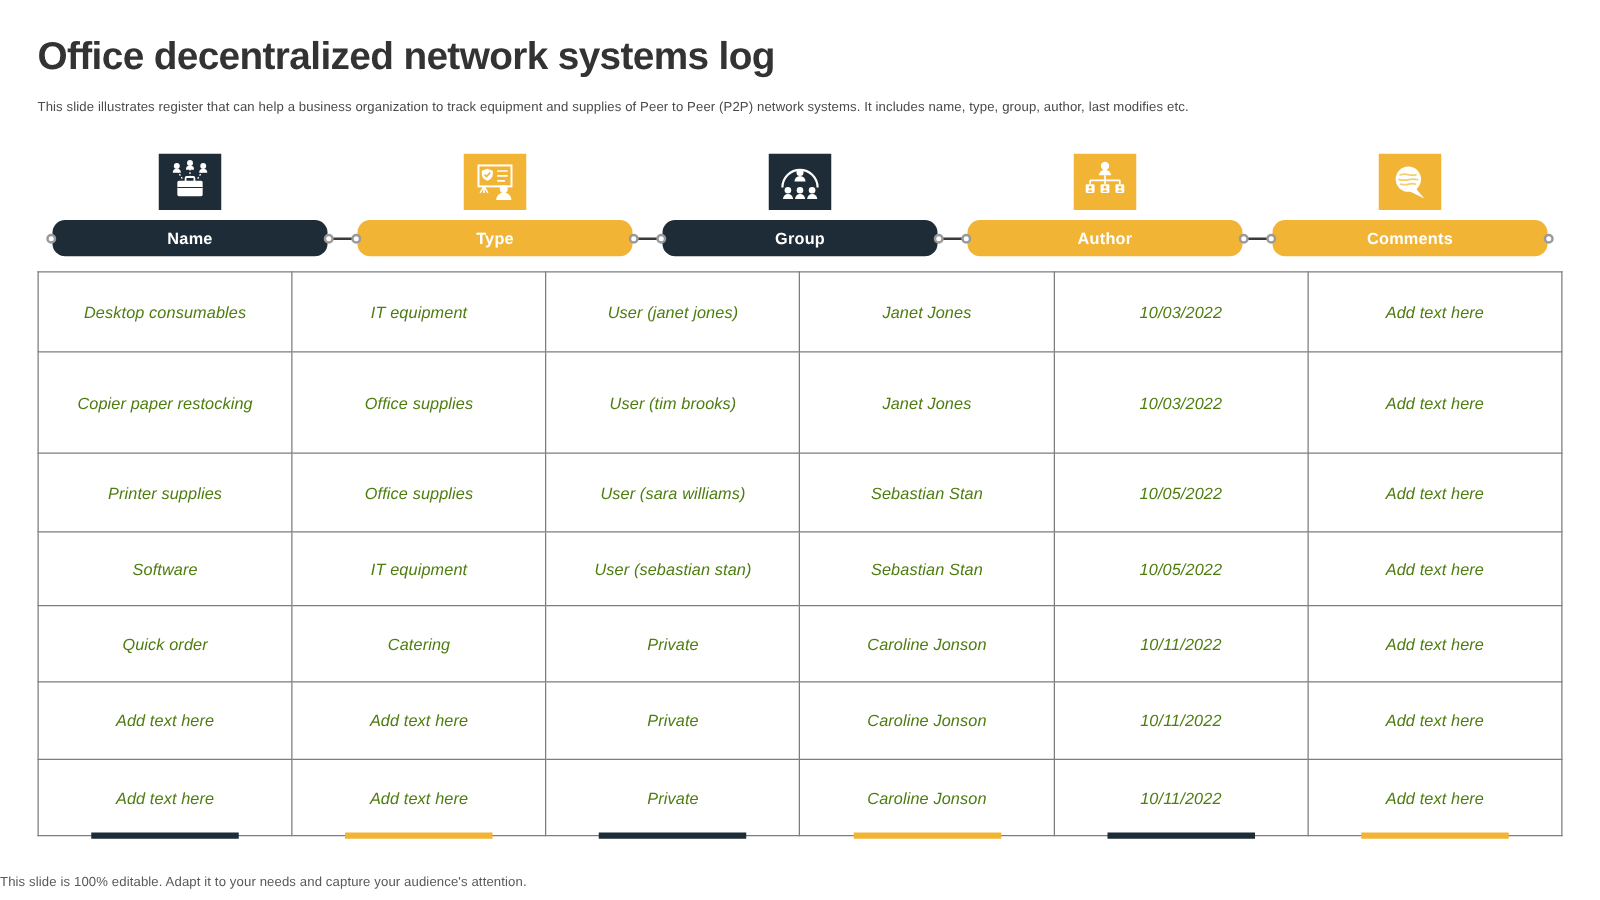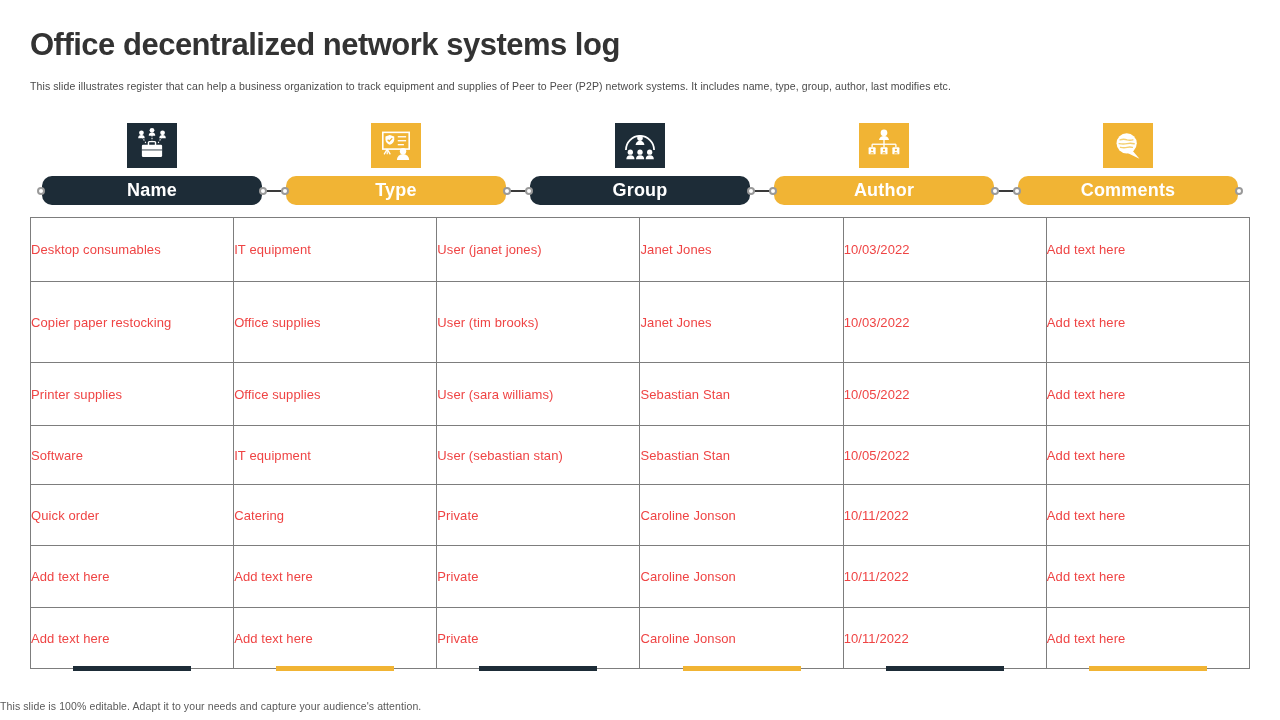--- a/index.html
+++ b/index.html
@@ -13,32 +13,32 @@
               color:#4a4a4a; letter-spacing:0.1px; white-space:nowrap; }
 
   .header-band { position:absolute; left:30px; top:123px; width:1220px; height:84px; display:flex; }
   .connector { position:absolute; left:14px; right:14px; top:67px; height:2px; background:#3a3a3a; }
   .header-col { position:relative; flex:1 1 0; height:84px; }
   .icon-box { position:absolute; top:0; left:50%; transform:translateX(-50%);
               width:50px; height:45px; display:flex; align-items:center; justify-content:center; }
   .icon-box svg { width:44px; height:40px; display:block; }
   .pill { position:absolute; top:53px; left:12px; right:12px; height:29px; border-radius:10px;
           display:flex; align-items:center; justify-content:center;
-          color:#ffffff; font-weight:700; font-size:18px; letter-spacing:0.2px; }
+          color:#ffffff; font-weight:700; font-size:13px; letter-spacing:0.2px; }
   .navy  { background:#1d2c37; }
   .yellow{ background:#f1b434; }
   .dot { position:absolute; width:8px; height:8px; border-radius:50%; background:#ffffff;
          border:2px solid #9a9a9a; top:50%; transform:translateY(-50%); z-index:2; }
   .dot-left  { left:-5px; }
   .dot-right { right:-5px; }
 
   table.log { position:absolute; left:30px; top:217px; width:1220px;
               border-collapse:collapse; table-layout:fixed; }
-  table.log td { border:1.5px solid #7d7d7d; vertical-align:middle;
-                 font-size:13px; color:#ef4444; letter-spacing:0.1px; }
+  table.log td { border:1.5px solid #7d7d7d; text-align:center; vertical-align:middle;
+                 font-size:13px; color:#4d7c0f; letter-spacing:0.1px;font-style:italic; }
   table.log tr:nth-child(1) td { height:64px; }
   table.log tr:nth-child(2) td { height:81px; }
   table.log tr:nth-child(3) td { height:63px;margin-left:40px; }
   table.log tr:nth-child(4) td { height:59px; }
   table.log tr:nth-child(5) td { height:61px; }
   table.log tr:nth-child(6) td { height:62px; }
   table.log tr:nth-child(7) td { height:61px; }
 
   .bars { position:absolute; left:30px; top:666px; width:1220px; height:6px; }
   .bar { position:absolute; top:0; width:118px; height:5px; }

